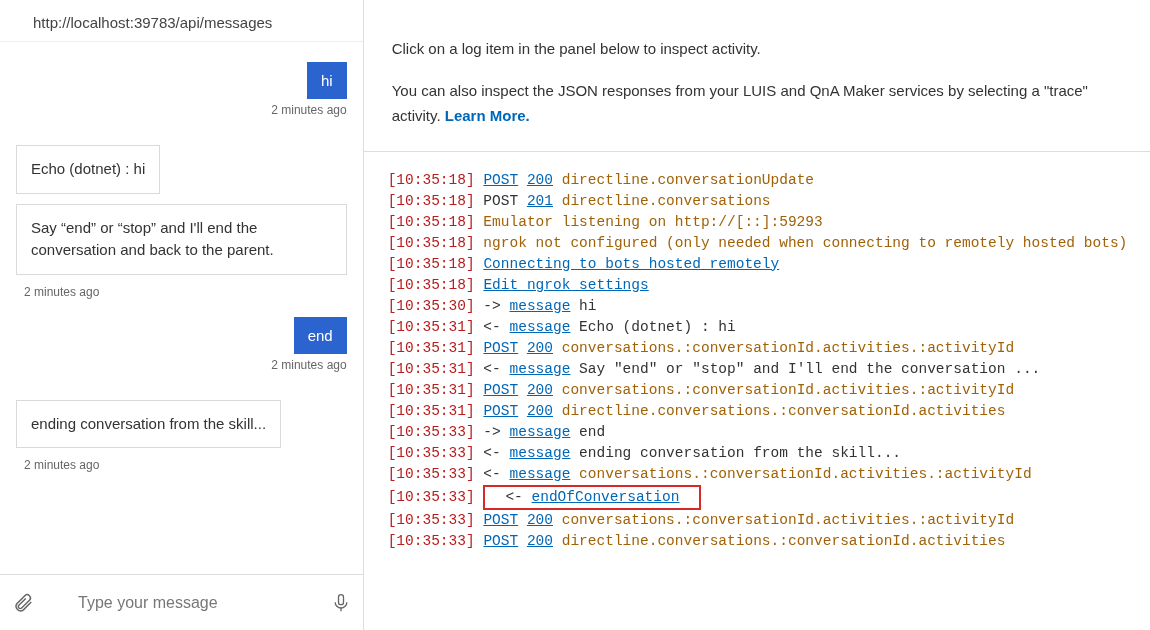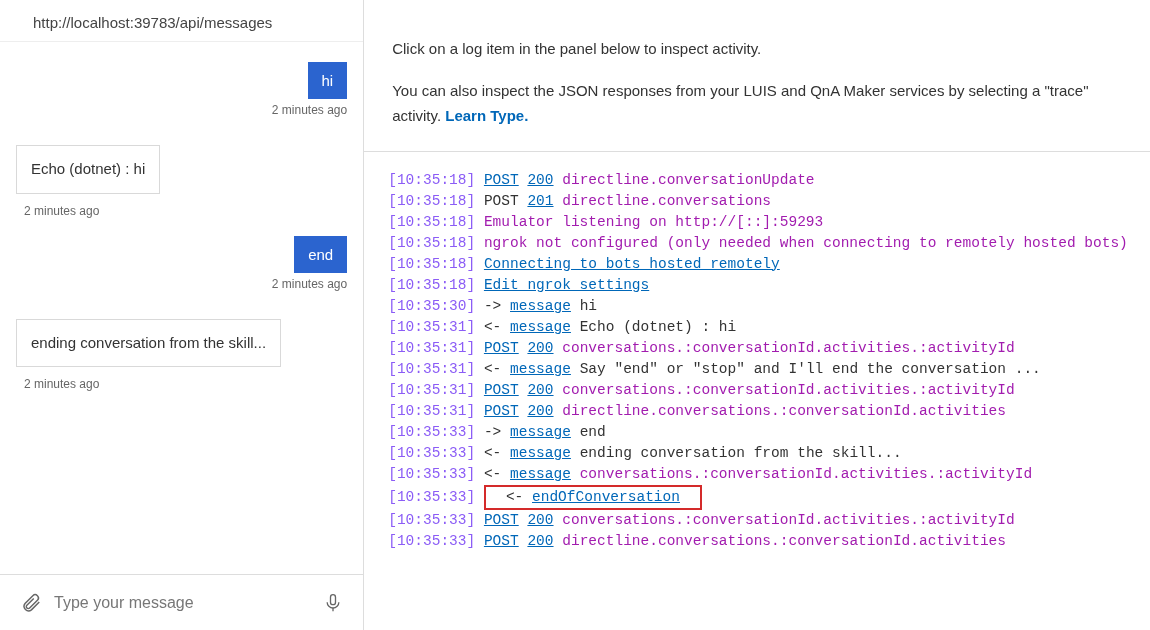--- a/index.html
+++ b/index.html
@@ -34,21 +34,21 @@
     padding:10px 14px; font-size:15px;
   }
   .bubble-bot {
     background:#fff; border:1px solid #d9d9d9;
     padding:12px 14px; font-size:15px; max-width: 340px;
     line-height:1.5;
   }
   .ts-left { font-size:12px; color:#666; margin: 6px 0 18px 8px; }
   .composer {
     height: 56px; border-top:1px solid #ddd;
-    display:flex; align-items:center; padding: 0 20px;
+    display:flex; align-items:center; padding: 0 12px; gap: 32px;
   }
   .composer .icon { color:#666; flex:0 0 auto; display:flex; align-items:center; }
   .composer input {
     flex:1 1 auto; border:none; outline:none;
     font-size:16px; color:#444; padding:0 12px;
   }
   .composer input::placeholder { color:#777; }
 
   
   .inspector {
@@ -61,23 +61,23 @@
     font-size:15px; line-height:1.7; color:#333;
   }
   .insp-head .link { color:#0067b8; font-weight:600; cursor:pointer; }
   .log {
     flex:1 1 auto; overflow:auto;
     padding: 18px 10px 10px 24px;
     font-family: Consolas, "Courier New", monospace;
     font-size: 14.5px; line-height: 21px;
     white-space: pre;
   }
-  .log .ts { color:#8b5cf6; }
+  .log .ts { color:#b91c1c; }
   .log .mlink { color:#0067b8; text-decoration:underline; cursor:pointer; }
-  .log .dim { color:#a21caf; }
+  .log .dim { color:#a16207; }
   .log .box {
     border:2px solid #d42a2a; padding:0 20px;
     display:inline-block;
   }
 </style>
 </head>
 <body>
 
 <div class="app">
 
@@ -90,20 +90,23 @@
         <div class="bubble-user">hi</div>
         <div class="ts-small">2 minutes ago</div>
       </div>
 
       <div style="height:18px"></div>
 
       <div class="row bot">
         <div class="bubble-bot">Echo (dotnet) : hi</div>
       </div>
 
+      <div class="row bot">
+        <div class="bubble-bot">Say “end” or “stop” and I'll end the conversation and back to the parent.</div>
+      </div>
 
       <div class="ts-left">2 minutes ago</div>
 
       <div class="row user">
         <div class="bubble-user">end</div>
         <div class="ts-small">2 minutes ago</div>
       </div>
 
       <div style="height:18px"></div>
 
@@ -129,19 +132,19 @@
         </svg>
       </span>
     </div>
   </div>
 
   <div class="inspector">
     <div class="insp-head">
       <div>Click on a log item in the panel below to inspect activity.</div>
       <div style="height:16px"></div>
       <div>
-        <span>You can also inspect the JSON responses from your LUIS and QnA Maker services by selecting a "trace" activity. </span><span class="link">Learn Type.</span>
+        <span>You can also inspect the JSON responses from your LUIS and QnA Maker services by selecting a "trace" activity. </span><span class="link">Learn More.</span>
       </div>
     </div>
 
     <div class="log" id="log"><div><span class="ts">[10:35:18]</span> <span class="mlink">POST</span> <span class="mlink">200</span><span class="dim"> directline.conversationUpdate</span></div><div><span class="ts">[10:35:18]</span> POST <span class="mlink">201</span><span class="dim"> directline.conversations</span></div><div><span class="ts">[10:35:18]</span><span class="dim"> Emulator listening on http://[::]:59293</span></div><div><span class="ts">[10:35:18]</span><span class="dim"> ngrok not configured (only needed when connecting to remotely hosted bots)</span></div><div><span class="ts">[10:35:18]</span> <span class="mlink">Connecting to bots hosted remotely</span></div><div><span class="ts">[10:35:18]</span> <span class="mlink">Edit ngrok settings</span></div><div><span class="ts">[10:35:30]</span> -&gt; <span class="mlink">message</span> hi</div><div><span class="ts">[10:35:31]</span> &lt;- <span class="mlink">message</span> Echo (dotnet) : hi</div><div><span class="ts">[10:35:31]</span> <span class="mlink">POST</span> <span class="mlink">200</span><span class="dim"> conversations.:conversationId.activities.:activityId</span></div><div><span class="ts">[10:35:31]</span> &lt;- <span class="mlink">message</span> Say "end" or "stop" and I'll end the conversation ...</div><div><span class="ts">[10:35:31]</span> <span class="mlink">POST</span> <span class="mlink">200</span><span class="dim"> conversations.:conversationId.activities.:activityId</span></div><div><span class="ts">[10:35:31]</span> <span class="mlink">POST</span> <span class="mlink">200</span><span class="dim"> directline.conversations.:conversationId.activities</span></div><div><span class="ts">[10:35:33]</span> -&gt; <span class="mlink">message</span> end</div><div><span class="ts">[10:35:33]</span> &lt;- <span class="mlink">message</span> ending conversation from the skill...</div><div><span class="ts">[10:35:33]</span> &lt;- <span class="mlink">message</span><span class="dim"> conversations.:conversationId.activities.:activityId</span></div><div><span class="ts">[10:35:33]</span> <span class="box">&lt;- <span class="mlink">endOfConversation</span></span></div><div><span class="ts">[10:35:33]</span> <span class="mlink">POST</span> <span class="mlink">200</span><span class="dim"> conversations.:conversationId.activities.:activityId</span></div><div><span class="ts">[10:35:33]</span> <span class="mlink">POST</span> <span class="mlink">200</span><span class="dim"> directline.conversations.:conversationId.activities</span></div></div>
   </div>
 </div>
 
 </body></html>

